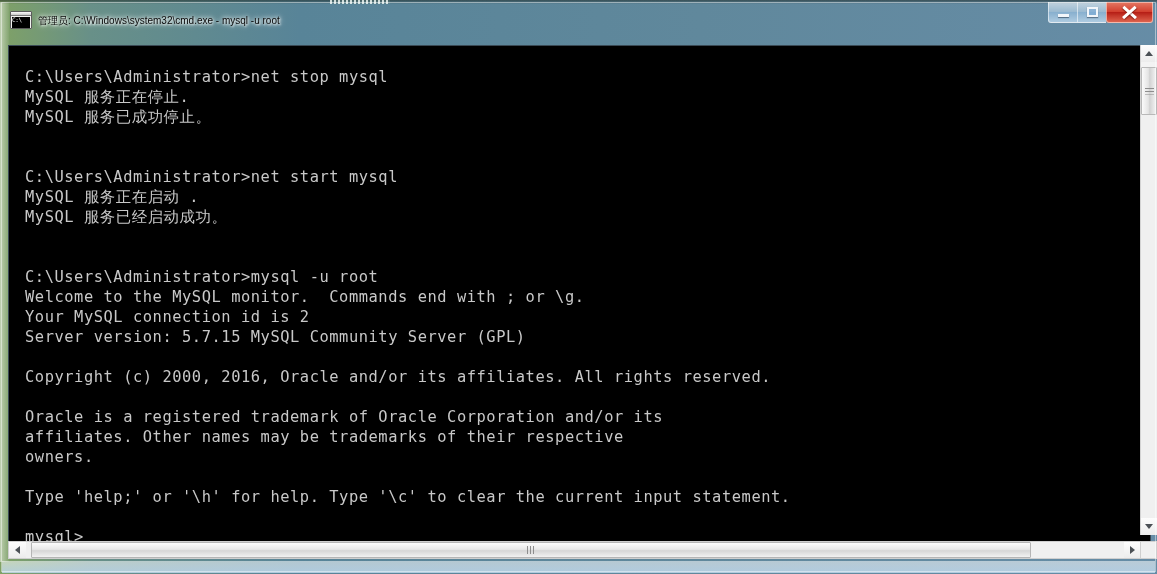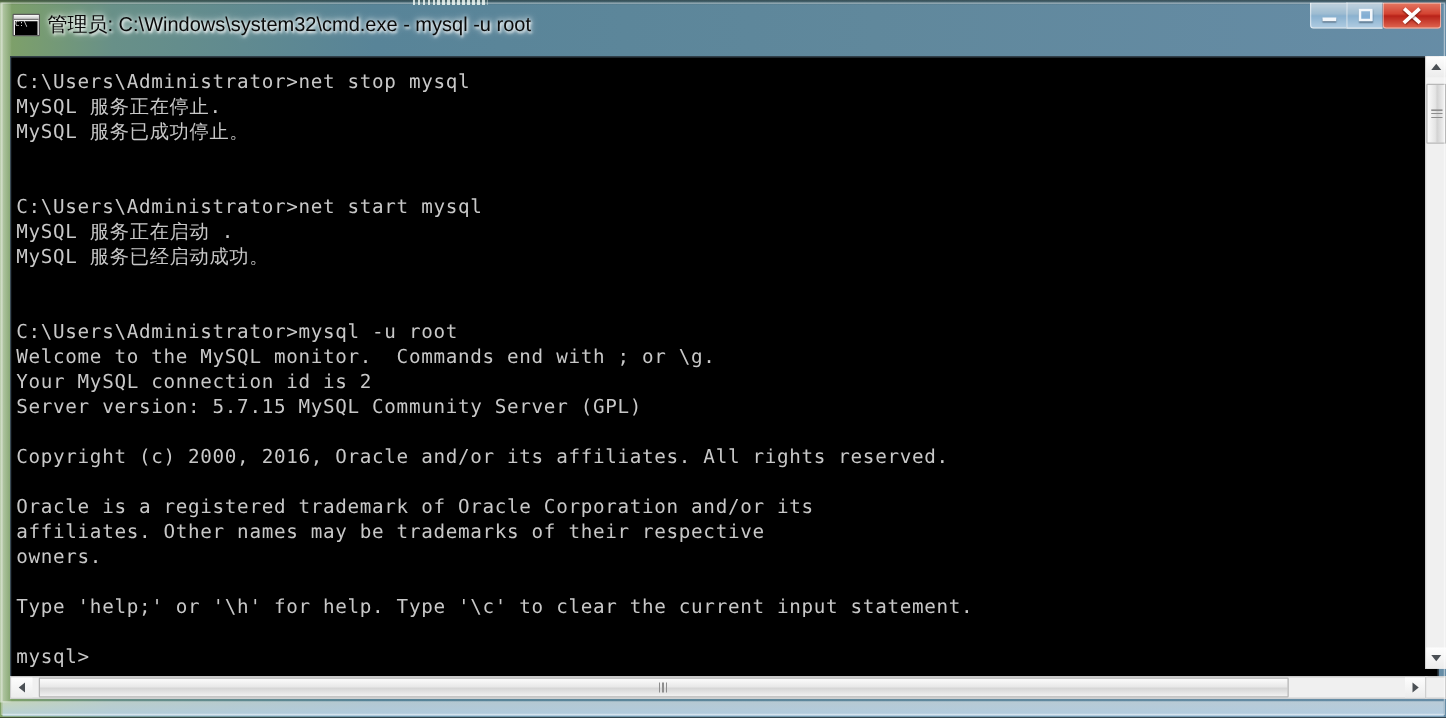--- a/index.html
+++ b/index.html
@@ -96,21 +96,21 @@
     font-family: "DejaVu Sans Mono", monospace;
     font-size: 6px;
     line-height: 8px;
     letter-spacing: -0.3px;
   }
   .title-text {
     position: absolute;
     left: 38px; top: 9px;
     height: 20px;
     line-height: 20px;
-    font-size: 16px;
+    font-size: 10px;
     color: #0a0a0a;
     white-space: nowrap;
     text-shadow:
        0 0 4px rgba(255,255,255,0.95),
        0 0 7px rgba(255,255,255,0.85),
       1px 1px 2px rgba(255,255,255,0.8);
   }
 
   
   .winbtns {
@@ -187,21 +187,21 @@
     height: 508px;
     background: #000000;
     border: 1px solid #3a4a55;
     box-sizing: border-box;
     overflow: hidden;
   }
   .console-text {
     position: absolute;
     left: 4px;
     top: 9px;
-    margin: 0;
+    margin: 12px;
     color: #c8c8c8;
     font-family: "DejaVu Sans Mono", "Liberation Mono", monospace;
     font-size: 15.4px;
     line-height: 20px;
     letter-spacing: 0.55px;
     white-space: pre;
     font-weight: normal;
   }
 
   

